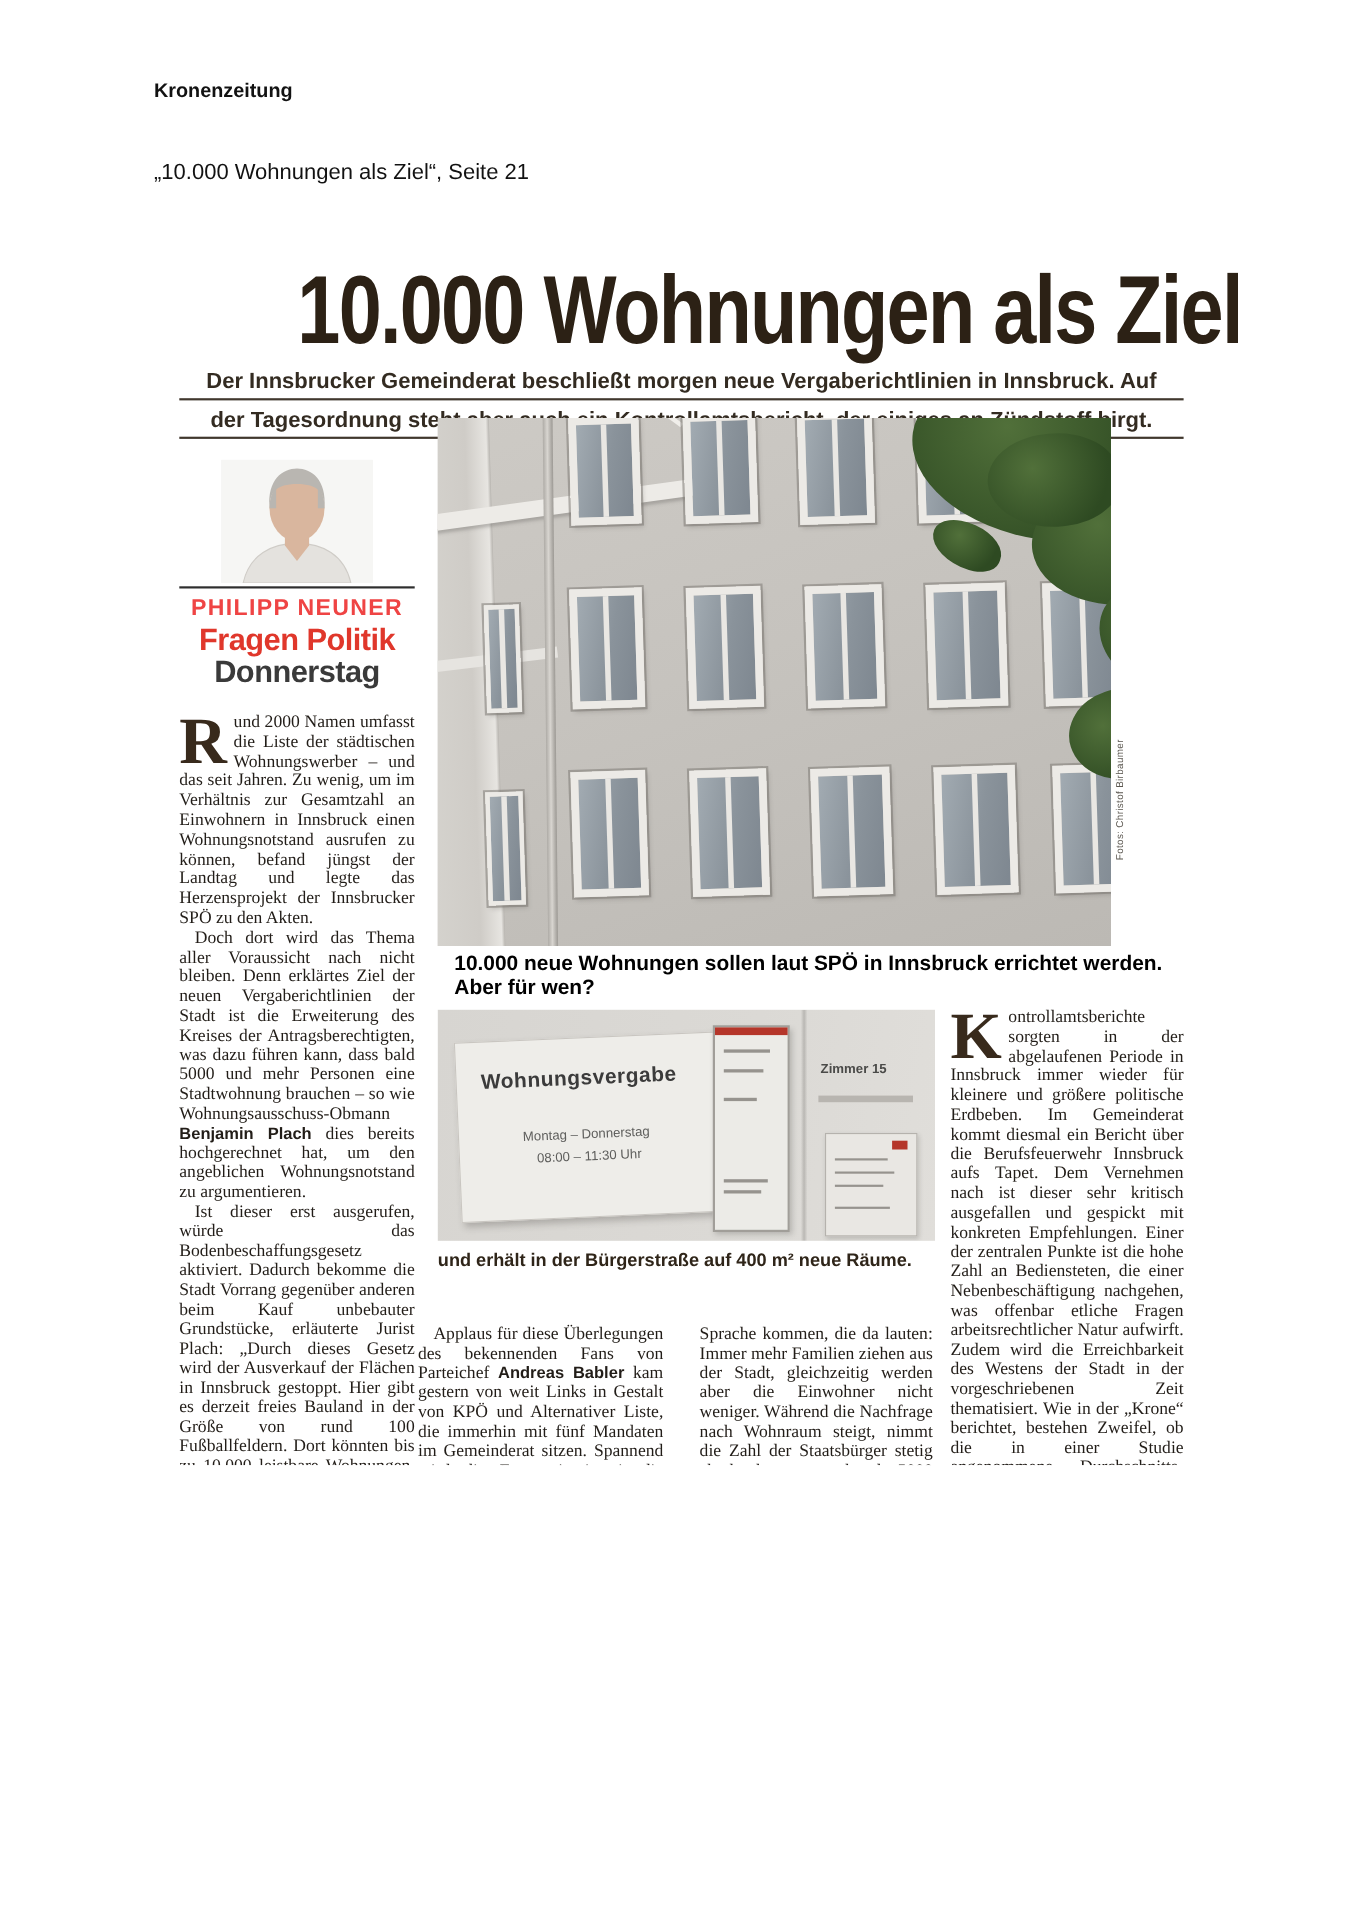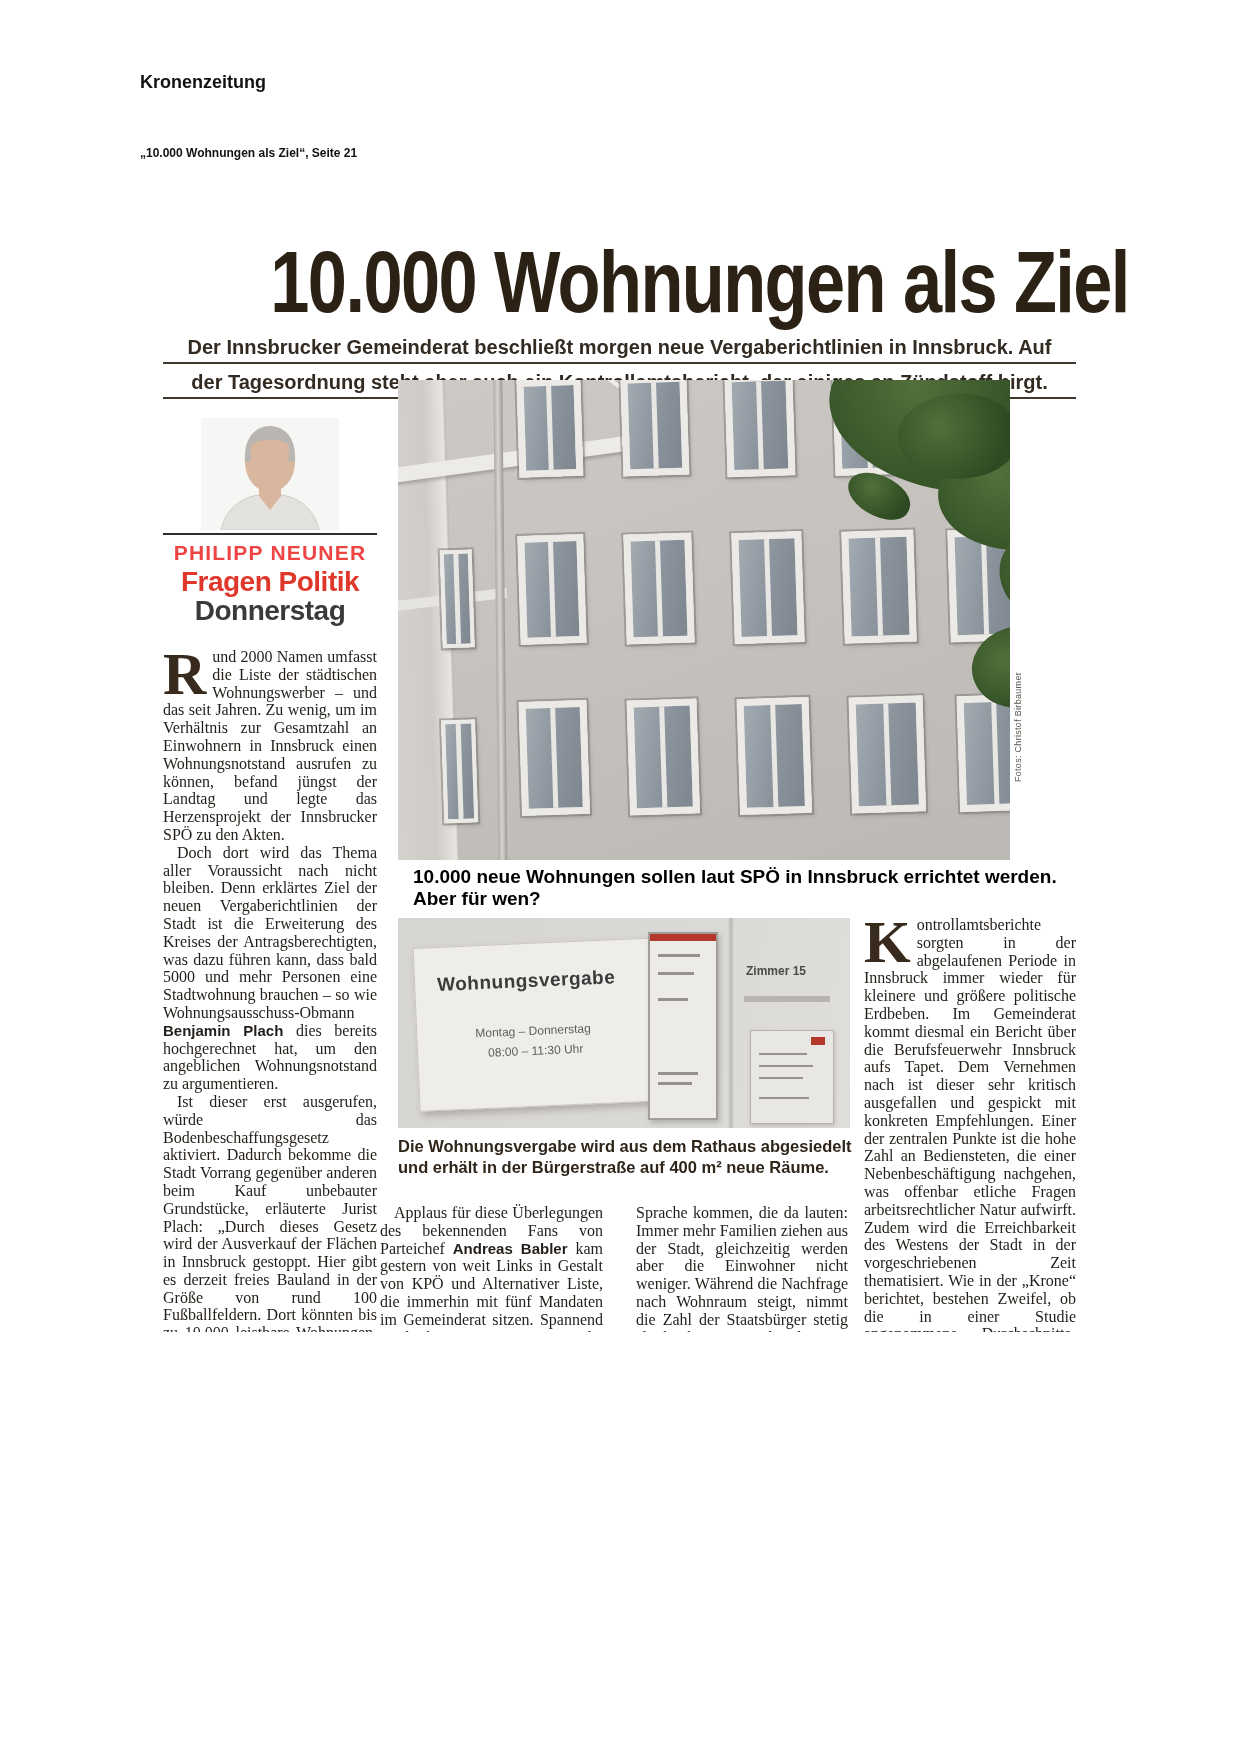--- a/index.html
+++ b/index.html
@@ -1,20 +1,20 @@
 <!DOCTYPE html>
 <html lang="de"><head>
 <meta charset="utf-8">
 <style>
   html,body{margin:0;padding:0;background:#ffffff;}
   .page{position:relative;width:1241px;height:1332px;background:#ffffff;overflow:hidden;
         font-family:"Liberation Sans",sans-serif;color:#111;}
 
   .src-label{position:absolute;left:140px;top:72px;font-size:18px;font-weight:bold;color:#121212;}
-  .art-ref{position:absolute;left:140px;top:146px;font-size:12px;font-weight:bold;color:#121212;}
+  .art-ref{position:absolute;left:140px;top:146px;font-size:20px;font-weight:normal;color:#121212;}
 
   .headline{position:absolute;left:163px;top:238px;width:913px;text-align:center;
             font-weight:bold;font-size:88px;line-height:1.0;color:#2c2115;letter-spacing:-2px;white-space:nowrap;}
   .headline-inner{display:inline-block;transform:scaleX(0.8);transform-origin:center;}
 
   .standfirst{position:absolute;left:163px;top:336px;width:913px;}
   .standfirst-line{display:block;text-align:center;font-weight:bold;font-size:20px;color:#332b21;
                    padding-bottom:3px;border-bottom:2px solid #40372d;margin-bottom:7px;}
 
   .author-block{position:absolute;left:163px;top:418px;width:214px;text-align:center;}
@@ -175,21 +175,20 @@
     <div class="door-rail"></div>
     <div class="door-sign">
       <div class="door-sign-red"></div>
       <div class="tline" style="left:8px;top:22px;width:48px;height:2px;"></div>
       <div class="tline" style="left:8px;top:34px;width:54px;height:2px;"></div>
       <div class="tline" style="left:8px;top:46px;width:44px;height:2px;"></div>
       <div class="tline" style="left:8px;top:66px;width:50px;height:2px;"></div>
     </div>
   </div>
   <div class="caption-office">
-    <div>Die Wohnungsvergabe wird aus dem Rathaus abgesiedelt</div>
     <div>und erhält in der Bürgerstraße auf 400 m² neue Räume.</div>
   </div>
 
   <div class="bodycol col1">
     <p class="para"><span class="dropcap">R</span><span>und 2000 Namen umfasst die Liste der städtischen Wohnungswerber – und das seit Jahren. Zu wenig, um im Verhältnis zur Gesamtzahl an Einwohnern in Innsbruck einen Wohnungsnotstand ausrufen zu können, befand jüngst der Landtag und legte das Herzensprojekt der Innsbrucker SPÖ zu den Akten.</span></p>
     <p class="para indent"><span>Doch dort wird das Thema aller Voraussicht nach nicht bleiben. Denn erklärtes Ziel der neuen Vergaberichtlinien der Stadt ist die Erweiterung des Kreises der Antragsberechtigten, was dazu führen kann, dass bald 5000 und mehr Personen eine Stadtwohnung brauchen – so wie Wohnungsausschuss-Obmann </span><span class="bold-sans">Benjamin Plach</span><span> dies bereits hochgerechnet hat, um den angeblichen Wohnungsnotstand zu argumentieren.</span></p>
     <p class="para indent"><span>Ist dieser erst ausgerufen, würde das Bodenbeschaffungsgesetz aktiviert. Dadurch bekomme die Stadt Vorrang gegenüber anderen beim Kauf unbebauter Grundstücke, erläuterte Jurist Plach: „Durch dieses Gesetz wird der Ausverkauf der Flächen in Innsbruck gestoppt. Hier gibt es derzeit freies Bauland in der Größe von rund 100 Fußballfeldern. Dort könnten bis zu 10.000 leistbare Wohnungen, Grünanlagen und Kindergärten gebaut werden.“</span></p>
   </div>
 
   <div class="bodycol col2">

